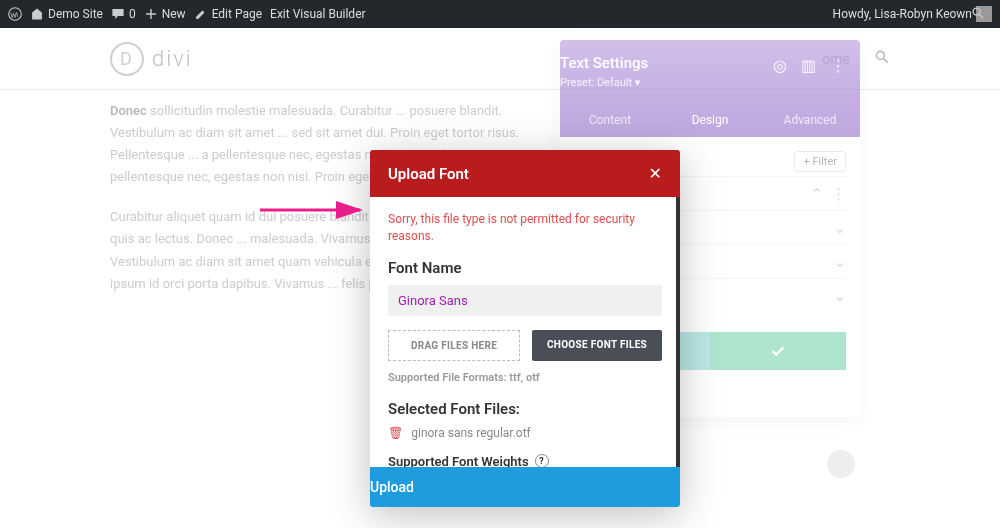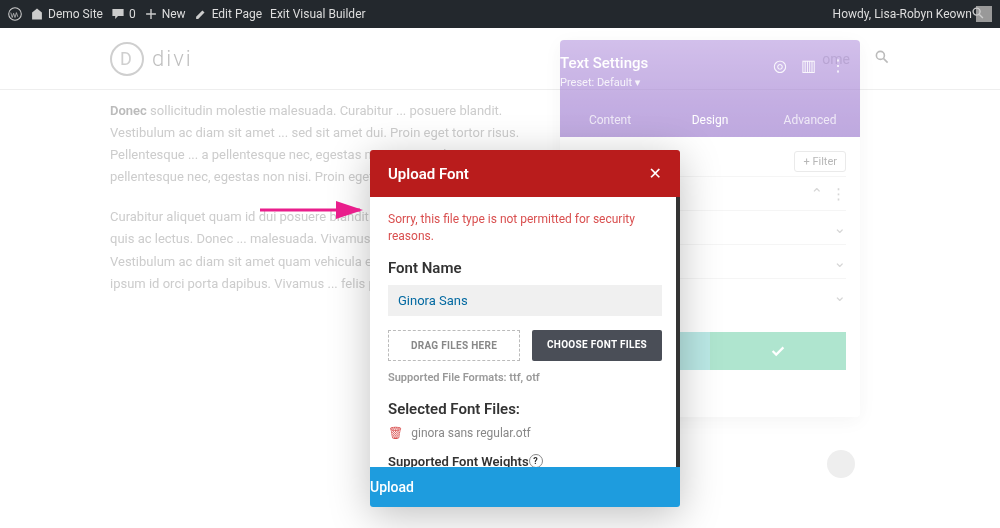--- a/index.html
+++ b/index.html
@@ -34,28 +34,28 @@
 .action-undo{background:#8ddad5;color:#fff}
 .action-save{background:#7bd4b0;color:#fff}
 .modal{position:absolute;top:150px;left:370px;width:310px;background:#fff;box-shadow:0 8px 40px rgba(0,0,0,.25);border-radius:3px;z-index:20}
 .modal-header{background:#b91c1c;color:#fff;padding:14px 18px;display:flex;justify-content:space-between;align-items:center;border-radius:3px 3px 0 0}
 .modal-header .title{font-size:15px;font-weight:600}
 .modal-header .close{cursor:pointer;font-size:16px}
 .modal-body{padding:14px 18px;font-size:13px;max-height:270px;overflow:hidden;position:relative}
 .modal-body::after{content:"";position:absolute;top:0;right:0;width:4px;height:100%;background:#333}
 .error{color:#d94f4f;font-size:12px;line-height:1.4;margin-bottom:14px}
 .label{font-weight:600;color:#333;font-size:15px;margin-bottom:8px}
-.input{width:100%;background:#f0f0f0;border:none;padding:8px 10px;font-size:13px;color:#0369a1;margin-bottom:14px}
+.input{width:100%;background:#f0f0f0;border:none;padding:8px 10px;font-size:13px;color:#a21caf;margin-bottom:14px}
 .btn-row{display:flex;gap:12px;margin-bottom:10px}
 .drag-btn{flex:1;border:1px dashed #bbb;padding:9px 0;text-align:center;font-size:10px;font-weight:700;color:#888;letter-spacing:.3px;cursor:pointer}
 .choose-btn{flex:1;background:#4a4e57;color:#fff;padding:9px 0;text-align:center;font-size:10px;font-weight:700;letter-spacing:.3px;cursor:pointer;border-radius:2px}
 .hint{font-size:11px;color:#999;font-weight:600;margin-bottom:16px}
 .file-row{display:flex;align-items:center;gap:8px;font-size:12px;color:#888;margin-bottom:14px}
 .trash{color:#d94f4f;cursor:pointer}
-.weights{display:flex;align-items:flex-start;font-weight:600;color:#333;font-size:13px}
+.weights{display:flex;align-items:flex-start;gap:6px;font-weight:600;color:#333;font-size:13px}
 .help{width:14px;height:14px;border:1px solid #888;border-radius:50%;display:flex;align-items:center;justify-content:center;font-size:9px;font-weight:700;cursor:pointer}
 .upload-btn{background:#1e9cde;color:#fff;text-align:left;padding:12px 0;font-size:14px;font-weight:500;cursor:pointer;border-radius:0 0 3px 3px}
 .arrow{position:absolute;top:200px;left:260px;z-index:25}
 .arrow svg{overflow:visible}
 .search-icon{position:absolute;right:15px;top:6px}
 .header-right{display:flex;align-items:center;gap:24px;color:#ccc;font-size:14px}
 .edit-circle{position:absolute;right:145px;top:450px;width:28px;height:28px;border-radius:50%;background:#eee;z-index:3}
 </style>
 </head>
 <body>

